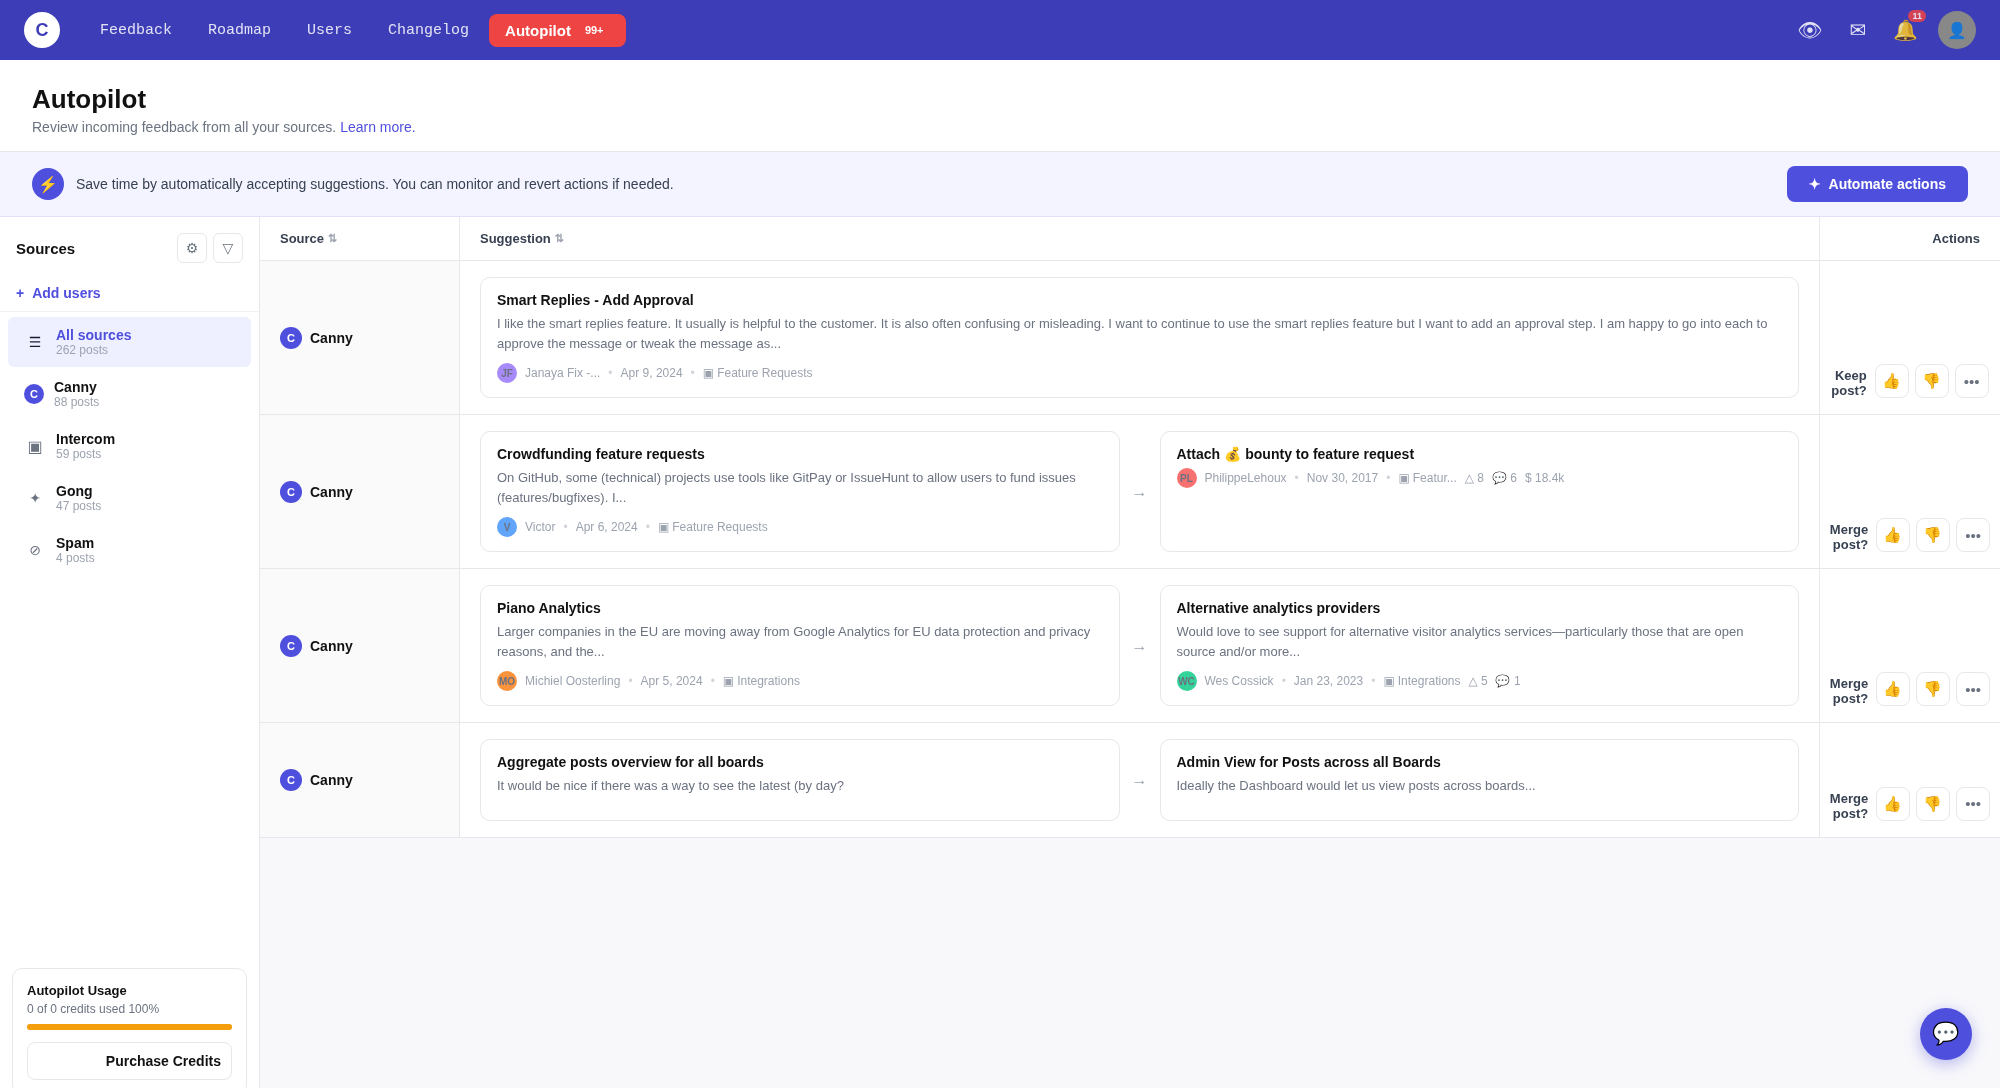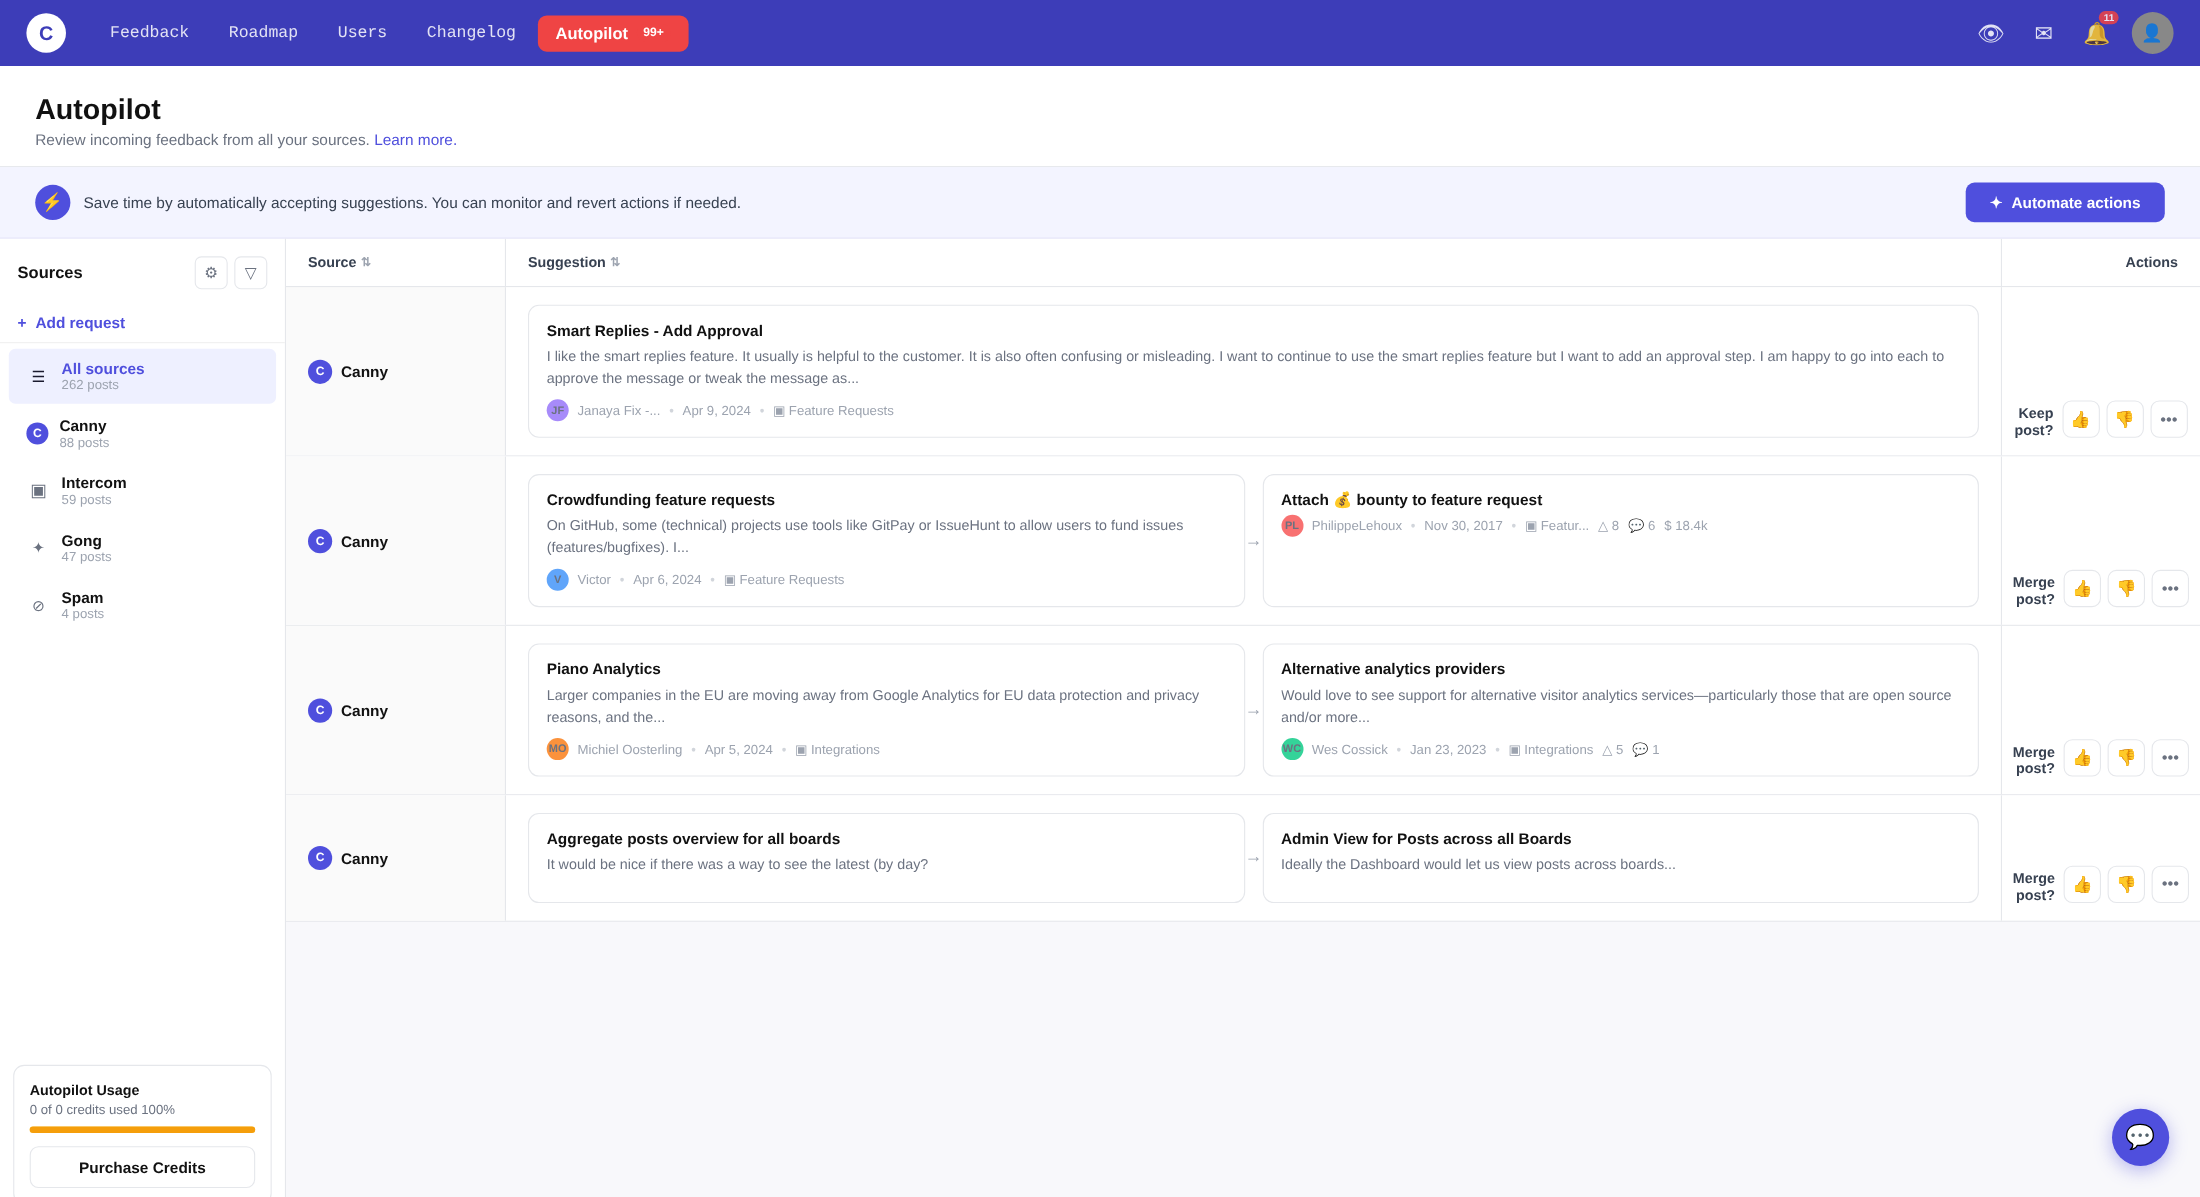--- a/index.html
+++ b/index.html
@@ -222,21 +222,21 @@
     .purchase-btn {
       width: 100%;
       background: white;
       border: 1px solid #e5e7eb;
       border-radius: 8px;
       padding: 10px;
       font-size: 14px;
       font-weight: 600;
       color: #111;
       cursor: pointer;
-      text-align: center;
+      text-align: right;
     }
 
     
     .content-area {
       flex: 1;
       overflow-y: auto;
       background: #f8f8fb;
     }
 
     
@@ -284,21 +284,21 @@
       padding: 16px 20px;
       border-right: 1px solid #e5e7eb;
     }
     .feed-suggestion-single {
       background: white;
       border: 1px solid #e5e7eb;
       border-radius: 10px;
       padding: 14px 16px;
     }
     .feed-suggestion-pair {
-      display: flex; align-items: stretch; 
+      display: flex; align-items: stretch; gap: 12px;
     }
     .feed-card {
       flex: 1;
       background: white;
       border: 1px solid #e5e7eb;
       border-radius: 10px;
       padding: 14px 16px;
     }
     .feed-arrow {
       display: flex; align-items: center; justify-content: center;
@@ -427,21 +427,21 @@
     <div class="sidebar-header">
       <span class="sidebar-title">Sources</span>
       <div class="sidebar-header-icons">
         <button class="sidebar-icon-btn">⚙</button>
         <button class="sidebar-icon-btn">▽</button>
       </div>
     </div>
 
     <div class="sidebar-add">
       <span>+</span>
-      <span>Add request</span>
+      <span>Add users</span>
     </div>
 
     <div class="sidebar-item active">
       <div class="sidebar-item-icon">☰</div>
       <div class="sidebar-item-info">
         <div class="sidebar-item-name">All sources</div>
         <div class="sidebar-item-count">262 posts</div>
       </div>
     </div>
 

